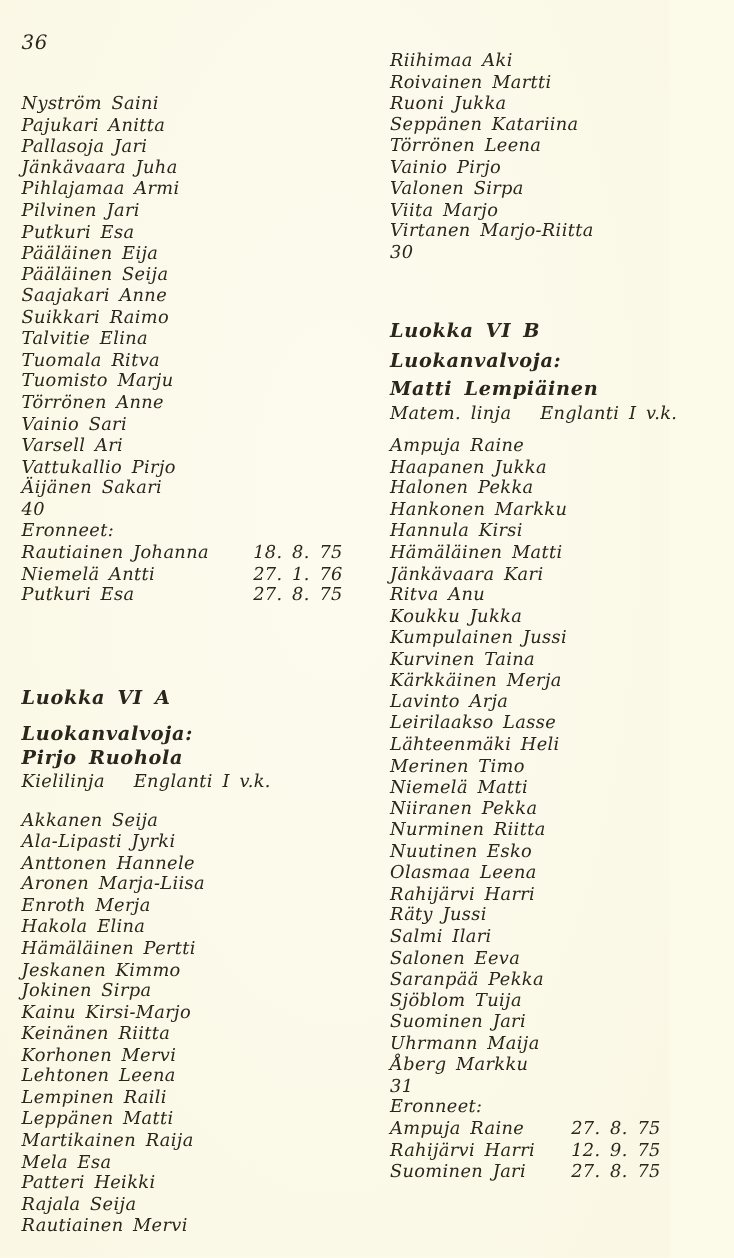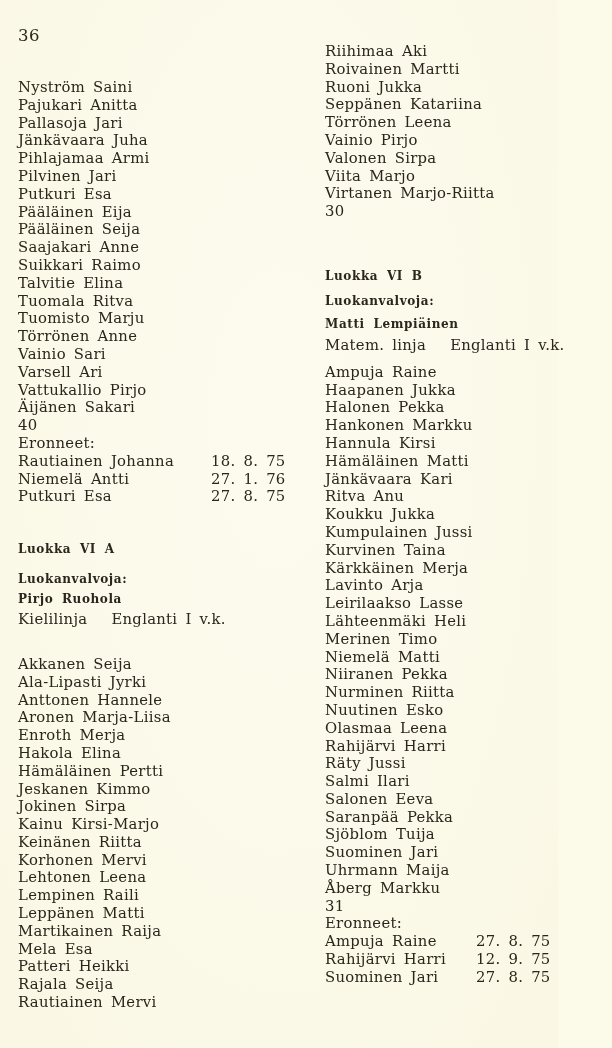--- a/index.html
+++ b/index.html
@@ -14,20 +14,21 @@
     color: #2a261c;
     overflow: hidden;
   }
   .page {
     position: relative;
     width: 558px;
     height: 1048px;
     background:
       radial-gradient(ellipse at 50% 40%, rgba(255,255,255,0.25), rgba(240,235,205,0.18)),
       #fcfae9;
+    font-style: italic;
   }
   .col {
     position: absolute;
     top: 0;
   }
   .col-left  { left: 18px;  width: 300px; padding-top: 26px; }
   .col-right { left: 325px; width: 262px; padding-top: 42px; }
 
   .ln {
     line-height: 17.8px;
@@ -38,31 +39,31 @@
   }
   .page-number {
     font-size: 16.5px;
     line-height: 20px;
     letter-spacing: 0.5px;
   }
   .first-list { margin-top: 32px; }
 
   .h-class, .h-bold {
     font-weight: bold;
-    font-size: 12px;
+    font-size: 16px;
     line-height: 20px;
     letter-spacing: 0.6px;
     word-spacing: 4px;
     white-space: nowrap;
   }
-  .col-left  .h-class   { margin-top: 34px; }
+  .col-left  .h-class   { margin-top: 67px; }
   .col-left  .sup-label { margin-top: 10px; }
   .col-left  .sup-name  { margin-top: 0px; }
   .col-left  .lineinfo  { margin-top: 1px; }
-  .col-left  .class-names { margin-top: 27px; }
+  .col-left  .class-names { margin-top: 14px; }
 
   .col-right .h-class   { margin-top: 46px; }
   .col-right .sup-label { margin-top: 5px; }
   .col-right .sup-name  { margin-top: 3px; }
   .col-right .lineinfo  { margin-top: 2px; }
   .col-right .class-names { margin-top: 9px; }
 
   .lineinfo { white-space: pre; }
 
   .dated-row { position: relative; }

